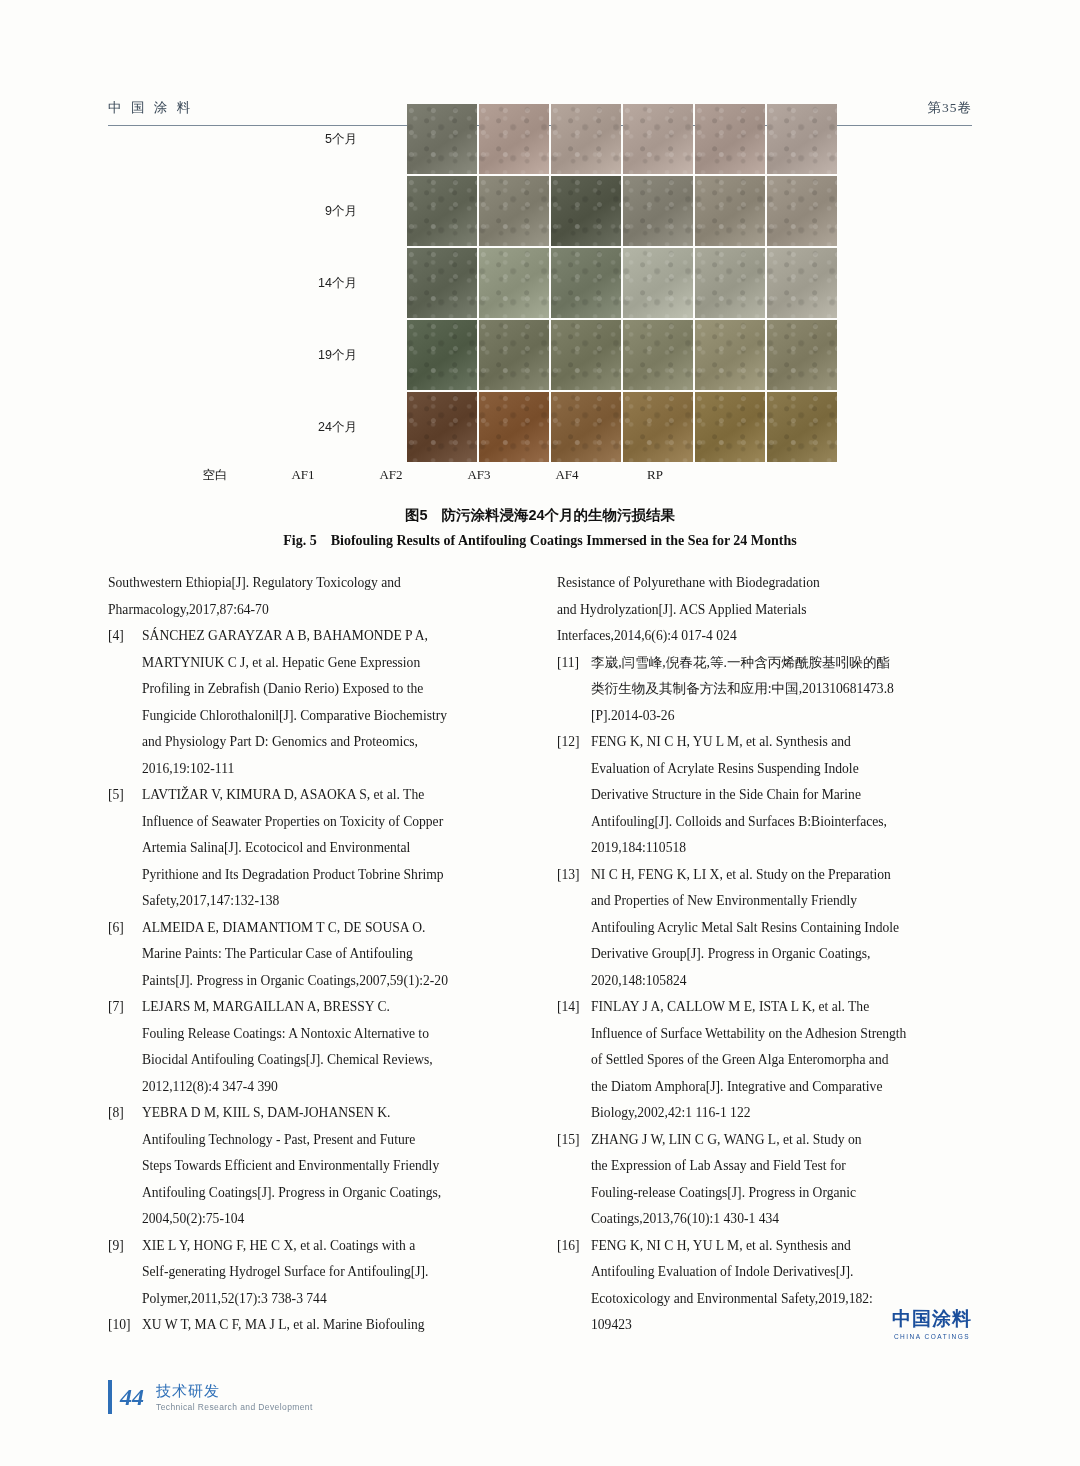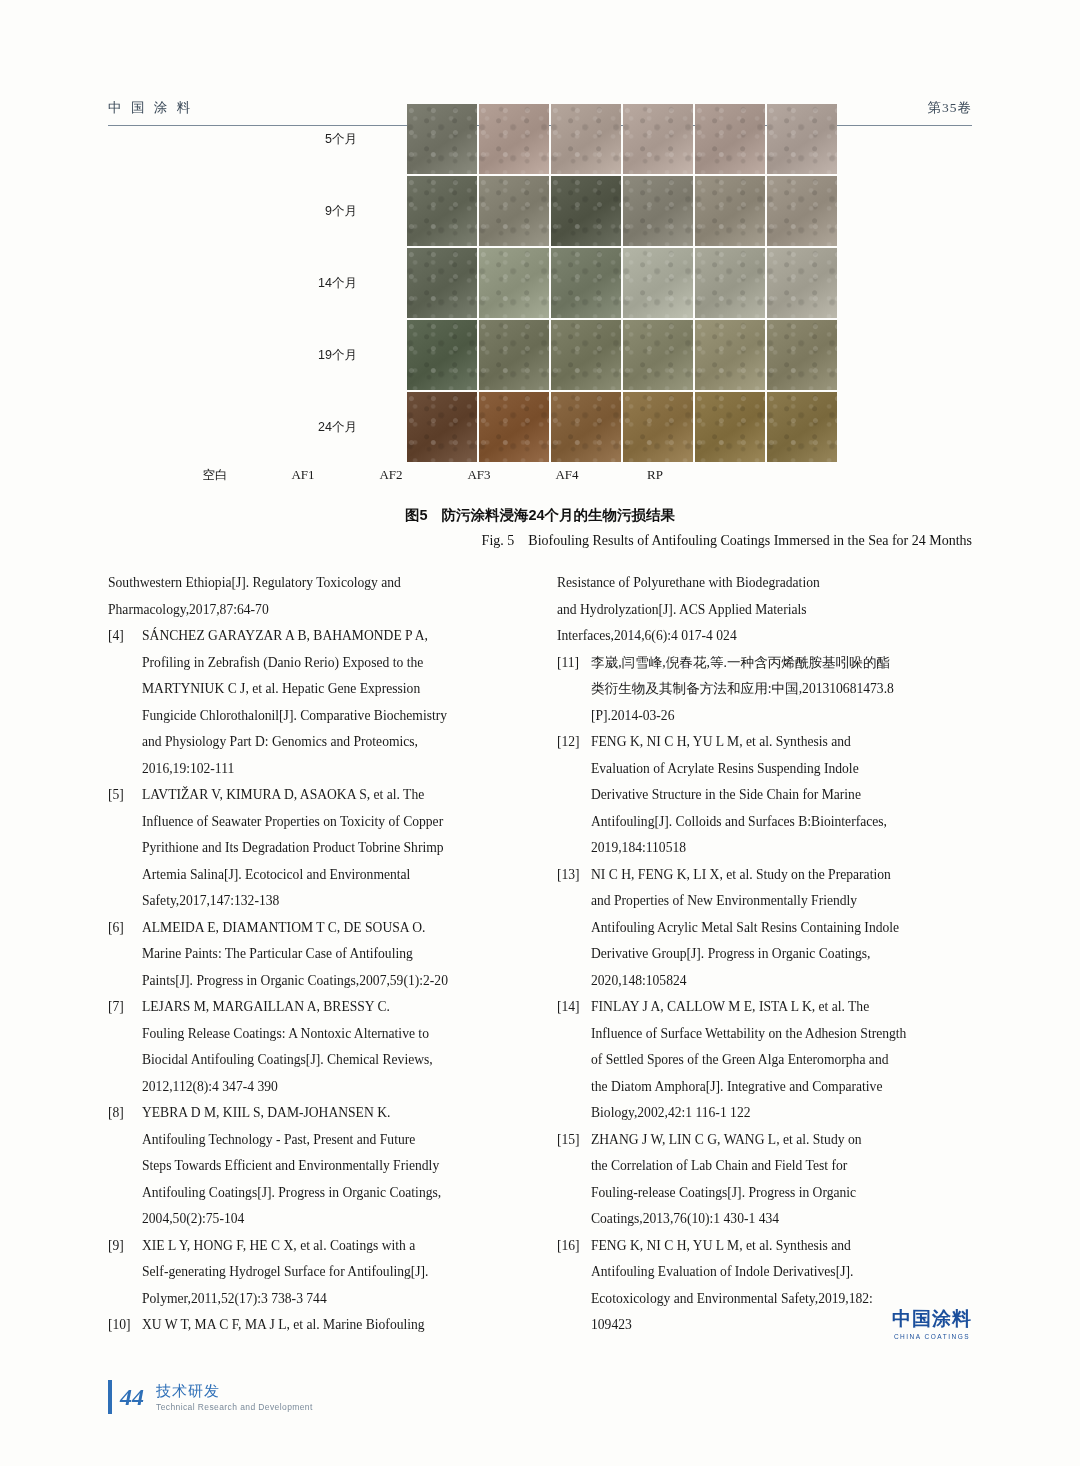--- a/index.html
+++ b/index.html
@@ -116,24 +116,24 @@
 
   .fig-caption-cn {
     text-align: center;
     margin-top: 22px;
     font-family: "Liberation Sans", sans-serif;
     font-size: 14.5px;
     font-weight: bold;
     color: #111;
   }
   .fig-caption-en {
-    text-align: right;
+    text-align: center;
     margin-top: 8px;
     font-size: 14px;
-    font-weight: normal;
+    font-weight: bold;
     color: #111;
   }
   .fig-caption-cn .lbl { margin-right: 14px; }
   .fig-caption-en .lbl { margin-right: 14px; }
 
   
   .columns {
     position: absolute;
     left: 108px; top: 570px;
     width: 864px;
@@ -374,34 +374,34 @@
   </div>
 
   <div class="columns">
     <div class="col" id="left-col">
         <div class="cont">Southwestern Ethiopia[J]. Regulatory Toxicology and</div>
         <div class="cont">Pharmacology,2017,87:64-70</div>
         <div class="ref">
           <div class="num">[4]</div>
           <div class="txt">
             <div>SÁNCHEZ GARAYZAR A B, BAHAMONDE P A,</div>
+            <div>MARTYNIUK C J, et al. Hepatic Gene Expression</div>
             <div>Profiling in Zebrafish (Danio Rerio) Exposed to the</div>
-            <div>MARTYNIUK C J, et al. Hepatic Gene Expression</div>
             <div>Fungicide Chlorothalonil[J]. Comparative Biochemistry</div>
             <div>and Physiology Part D: Genomics and Proteomics,</div>
             <div>2016,19:102-111</div>
           </div>
         </div>
         <div class="ref">
           <div class="num">[5]</div>
           <div class="txt">
             <div>LAVTIŽAR V, KIMURA D, ASAOKA S, et al. The</div>
             <div>Influence of Seawater Properties on Toxicity of Copper</div>
+            <div>Artemia Salina[J]. Ecotocicol and Environmental</div>
             <div>Pyrithione and Its Degradation Product Tobrine Shrimp</div>
-            <div>Artemia Salina[J]. Ecotocicol and Environmental</div>
             <div>Safety,2017,147:132-138</div>
           </div>
         </div>
         <div class="ref">
           <div class="num">[6]</div>
           <div class="txt">
             <div>ALMEIDA E, DIAMANTIOM T C, DE SOUSA O.</div>
             <div>Marine Paints: The Particular Case of Antifouling</div>
             <div>Paints[J]. Progress in Organic Coatings,2007,59(1):2-20</div>
           </div>
@@ -479,21 +479,21 @@
             <div>Influence of Surface Wettability on the Adhesion Strength</div>
             <div>of Settled Spores of the Green Alga Enteromorpha and</div>
             <div>the Diatom Amphora[J]. Integrative and Comparative</div>
             <div>Biology,2002,42:1 116-1 122</div>
           </div>
         </div>
         <div class="ref">
           <div class="num">[15]</div>
           <div class="txt">
             <div>ZHANG J W, LIN C G, WANG L, et al. Study on</div>
-            <div>the Correlation of Lab Chain and Field Test for</div>
+            <div>the Expression of Lab Assay and Field Test for</div>
             <div>Fouling-release Coatings[J]. Progress in Organic</div>
             <div>Coatings,2013,76(10):1 430-1 434</div>
           </div>
         </div>
         <div class="ref">
           <div class="num">[16]</div>
           <div class="txt">
             <div>FENG K, NI C H, YU L M, et al. Synthesis and</div>
             <div>Antifouling Evaluation of Indole Derivatives[J].</div>
             <div>Ecotoxicology and Environmental Safety,2019,182:</div>

